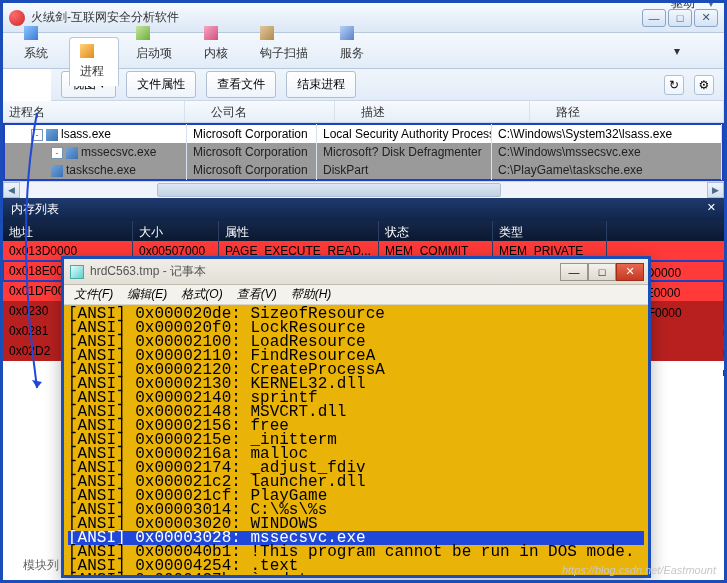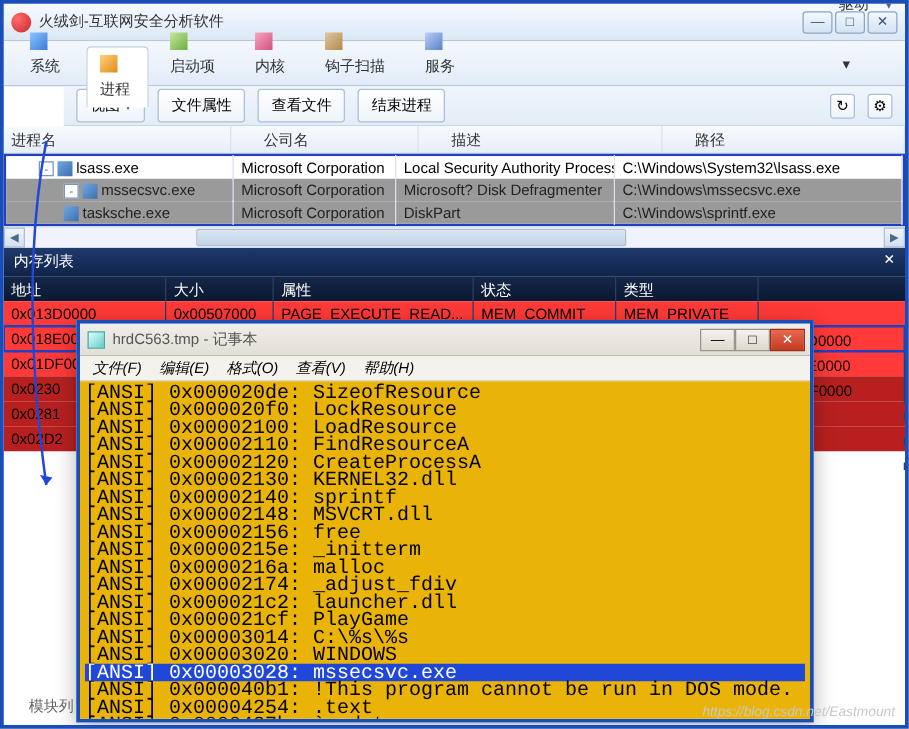--- a/index.html
+++ b/index.html
@@ -279,21 +279,21 @@
     <div class="procrow gray">
       <div class="col col-name"><span class="indent2"><span class="tree-icon">-</span><span class="exe-icon"></span><span>mssecsvc.exe</span></span></div>
       <div class="col col-company">Microsoft Corporation</div>
       <div class="col col-desc">Microsoft? Disk Defragmenter</div>
       <div class="col col-path">C:\Windows\mssecsvc.exe</div>
     </div>
     <div class="procrow gray">
       <div class="col col-name"><span class="indent2"><span class="exe-icon"></span><span>tasksche.exe</span></span></div>
       <div class="col col-company">Microsoft Corporation</div>
       <div class="col col-desc">DiskPart</div>
-      <div class="col col-path">C:\Windows\sprintf.exe</div>
+      <div class="col col-path">C:\PlayGame\tasksche.exe</div>
     </div>
   </div>
   <div class="hscroll">
     <div class="arr left">◀</div>
     <div class="track">
         <div class="thumb"></div>
       </div>
     <div class="arr right">▶</div>
   </div>
 </div>

